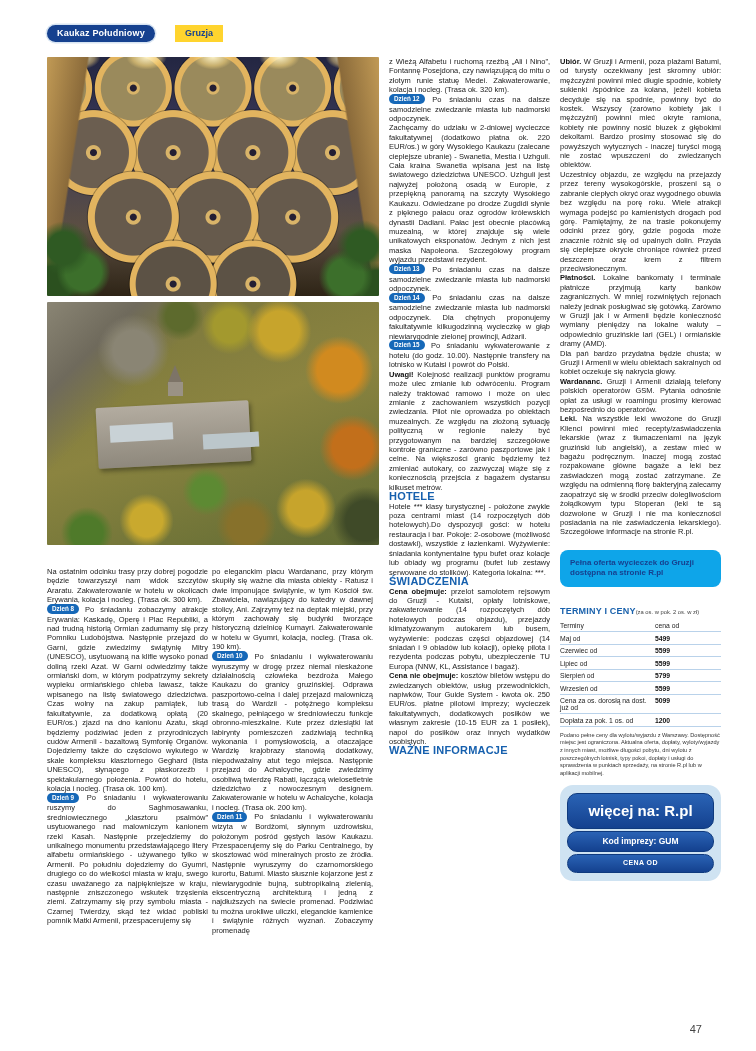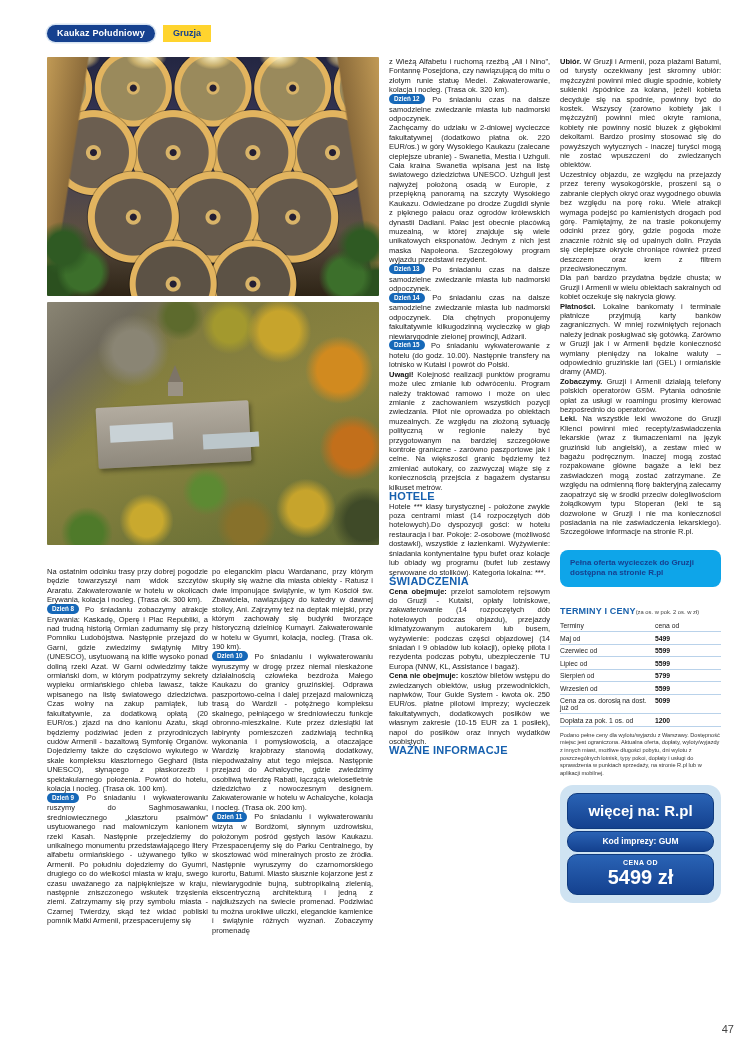--- a/index.html
+++ b/index.html
@@ -4,21 +4,21 @@
 <style>
   * { margin:0; padding:0; box-sizing:border-box; }
   html,body { background:#ffffff; }
   body {
     width:756px; height:1051px; position:relative; overflow:hidden;
     font-family:"Liberation Sans", sans-serif; color:#222;
   }
   .page { position:absolute; inset:0; padding:25px 40px 0 47px; }
 
   
-  .tags { display:flex; gap:8px; align-items:center; }
+  .tags { display:flex; gap:20px; align-items:center; }
   .tag-region {
     background:#16418f; color:#fff; font-weight:bold; font-size:9px;
     padding:3px 10px 4px; border-radius:9px; letter-spacing:.2px;
     box-shadow:0 0 0 1.5px #d7e4f2;
   }
   .tag-country {
     background:#ffd42e; color:#16418f; font-weight:bold; font-size:9px;
     padding:3px 10px 4px; border-radius:0;
   }
 
@@ -142,21 +142,21 @@
   .cta-pill {
     background:linear-gradient(180deg,#2a63b5,#14418f); color:#fff; text-align:center;
     border-radius:10px; border:1px solid #0f3a7e;
   }
   .cta-more { font-size:15px; font-weight:bold; padding:8px 0 9px; }
   .cta-code { font-size:8.5px; font-weight:bold; padding:4px 0 5px; }
   .cta-price { padding:4px 0 6px; }
   .cta-price-label { display:block; font-size:7px; font-weight:bold; letter-spacing:.4px; }
   .cta-price-value { display:block; font-size:20px; font-weight:bold; line-height:22px; }
 
-  .page-num { position:absolute; right:22px; bottom:16px; font-size:11px; color:#444; }
+  .page-num { position:absolute; right:54px; bottom:16px; font-size:11px; color:#444; }
 </style>
 </head>
 <body>
 
 <div class="page">
 
   <div class="tags">
     <span class="tag-region">Kaukaz Południowy</span>
     <span class="tag-country">Gruzja</span>
   </div>
@@ -199,23 +199,23 @@
         <div class="subhead">ŚWIADCZENIA</div>
         <p class="bp"><b class="lead">Cena obejmuje: </b>przelot samolotem rejsowym do Gruzji - Kutaisi, opłaty lotniskowe, zakwaterowanie (14 rozpoczętych dób hotelowych podczas objazdu), przejazdy klimatyzowanym autokarem lub busem, wyżywienie: podczas części objazdowej (14 śniadań i 9 obiadów lub kolacji), opiekę pilota i rezydenta podczas pobytu, ubezpieczenie TU Europa (NNW, KL, Assistance i bagaż).</p>
         <p class="bp"><b class="lead">Cena nie obejmuje: </b>kosztów biletów wstępu do zwiedzanych obiektów, usług przewodnickich, napiwków, Tour Guide System - kwota ok. 250 EUR/os. płatne pilotowi imprezy; wycieczek fakultatywnych, dodatkowych posiłków we własnym zakresie (10-15 EUR za 1 posiłek), napoi do posiłków oraz innych wydatków osobistych.</p>
         <div class="subhead">WAŻNE INFORMACJE</div>
       </div>
 
     <div class="col">
       <div>
           <p class="bp"><b class="lead">Ubiór. </b>W Gruzji i Armenii, poza plażami Batumi, od turysty oczekiwany jest skromny ubiór: mężczyźni powinni mieć długie spodnie, kobiety sukienki /spódnice za kolana, jeżeli kobieta decyduje się na spodnie, powinny być do kostek. Wszyscy (zarówno kobiety jak i mężczyźni) powinni mieć okryte ramiona, kobiety nie powinny nosić bluzek z głębokimi dekoltami. Bardzo prosimy stosować się do powyższych wytycznych - inaczej turyści mogą nie zostać wpuszczeni do zwiedzanych obiektów.</p>
           <p class="bp">Uczestnicy objazdu, ze względu na przejazdy przez tereny wysokogórskie, proszeni są o zabranie ciepłych okryć oraz wygodnego obuwia bez względu na porę roku. Wiele atrakcji wymaga podejść po kamienistych drogach pod górę. Pamiętajmy, że na trasie pokonujemy odcinki przez góry, gdzie pogoda może znacznie różnić się od upalnych dolin. Przyda się cieplejsze okrycie chroniące również przed deszczem oraz krem z filtrem przeciwsłonecznym.</p>
+          <p class="bp"><b class="lead">Płatności. </b>Lokalne bankomaty i terminale płatnicze przyjmują karty banków zagranicznych. W mniej rozwiniętych rejonach należy jednak posługiwać się gotówką. Zarówno w Gruzji jak i w Armenii będzie konieczność wymiany pieniędzy na lokalne waluty – odpowiednio gruzińskie lari (GEL) i ormiańskie dramy (AMD).</p>
           <p class="bp">Dla pań bardzo przydatna będzie chusta; w Gruzji i Armenii w wielu obiektach sakralnych od kobiet oczekuje się nakrycia głowy.</p>
-          <p class="bp"><b class="lead">Płatności. </b>Lokalne bankomaty i terminale płatnicze przyjmują karty banków zagranicznych. W mniej rozwiniętych rejonach należy jednak posługiwać się gotówką. Zarówno w Gruzji jak i w Armenii będzie konieczność wymiany pieniędzy na lokalne waluty – odpowiednio gruzińskie lari (GEL) i ormiańskie dramy (AMD).</p>
-          <p class="bp"><b class="lead">Zobaczymy. </b>Gruzji i Armenii działają telefony polskich operatorów GSM. Pytania odnośnie opłat za usługi w roamingu prosimy kierować bezpośrednio do operatorów.</p>
+          <p class="bp"><b class="lead">Wardananc. </b>Gruzji i Armenii działają telefony polskich operatorów GSM. Pytania odnośnie opłat za usługi w roamingu prosimy kierować bezpośrednio do operatorów.</p>
           <p class="bp"><b class="lead">Leki. </b>Na wszystkie leki wwożone do Gruzji Klienci powinni mieć recepty/zaświadczenia lekarskie (wraz z tłumaczeniami na język gruziński lub angielski), a zestaw mieć w bagażu podręcznym. Inaczej mogą zostać rozpakowane główne bagaże a leki bez zaświadczeń mogą zostać zatrzymane. Ze względu na odmienną florę bakteryjną zalecamy zaopatrzyć się w środki przeciw dolegliwościom żołądkowym typu Stoperan (leki te są dozwolone w Gruzji i nie ma konieczności posiadania na nie zaświadczenia lekarskiego). Szczegółowe informacje na stronie R.pl.</p>
         </div>
 
       <div class="promo-box">Pełna oferta wycieczek do Gruzji dostępna na stronie R.pl</div>
 
       <div class="pt-title-row">
         <span class="pt-title">TERMINY I CENY</span>
         <span class="pt-suffix">(za os. w pok. 2 os. w zł)</span>
       </div>
       <div class="trow head">
@@ -252,21 +252,20 @@
             <span class="tprice">1200</span>
           </div>
         </div>
       <div class="pt-footnote">Podano pełne ceny dla wylotu/wyjazdu z Warszawy. Dostępność miejsc jest ograniczona. Aktualna oferta, dopłaty, wyloty/wyjazdy z innych miast, możliwe długości pobytu, dni wylotu z poszczególnych lotnisk, typy pokoi, dopłaty i usługi do sprawdzenia w punktach sprzedaży, na stronie R.pl lub w aplikacji mobilnej.</div>
 
       <div class="cta-wrap">
         <div class="cta-pill cta-more">więcej na: R.pl</div>
         <div class="cta-pill cta-code">Kod imprezy: GUM</div>
         <div class="cta-pill cta-price">
           <span class="cta-price-label">CENA OD</span>
-          <span class="cta-price-value">5499 zł</span>
         </div>
       </div>
     </div>
 
   </div>
 </div>
 
 <div class="page-num">47</div>
 
 </body></html>

